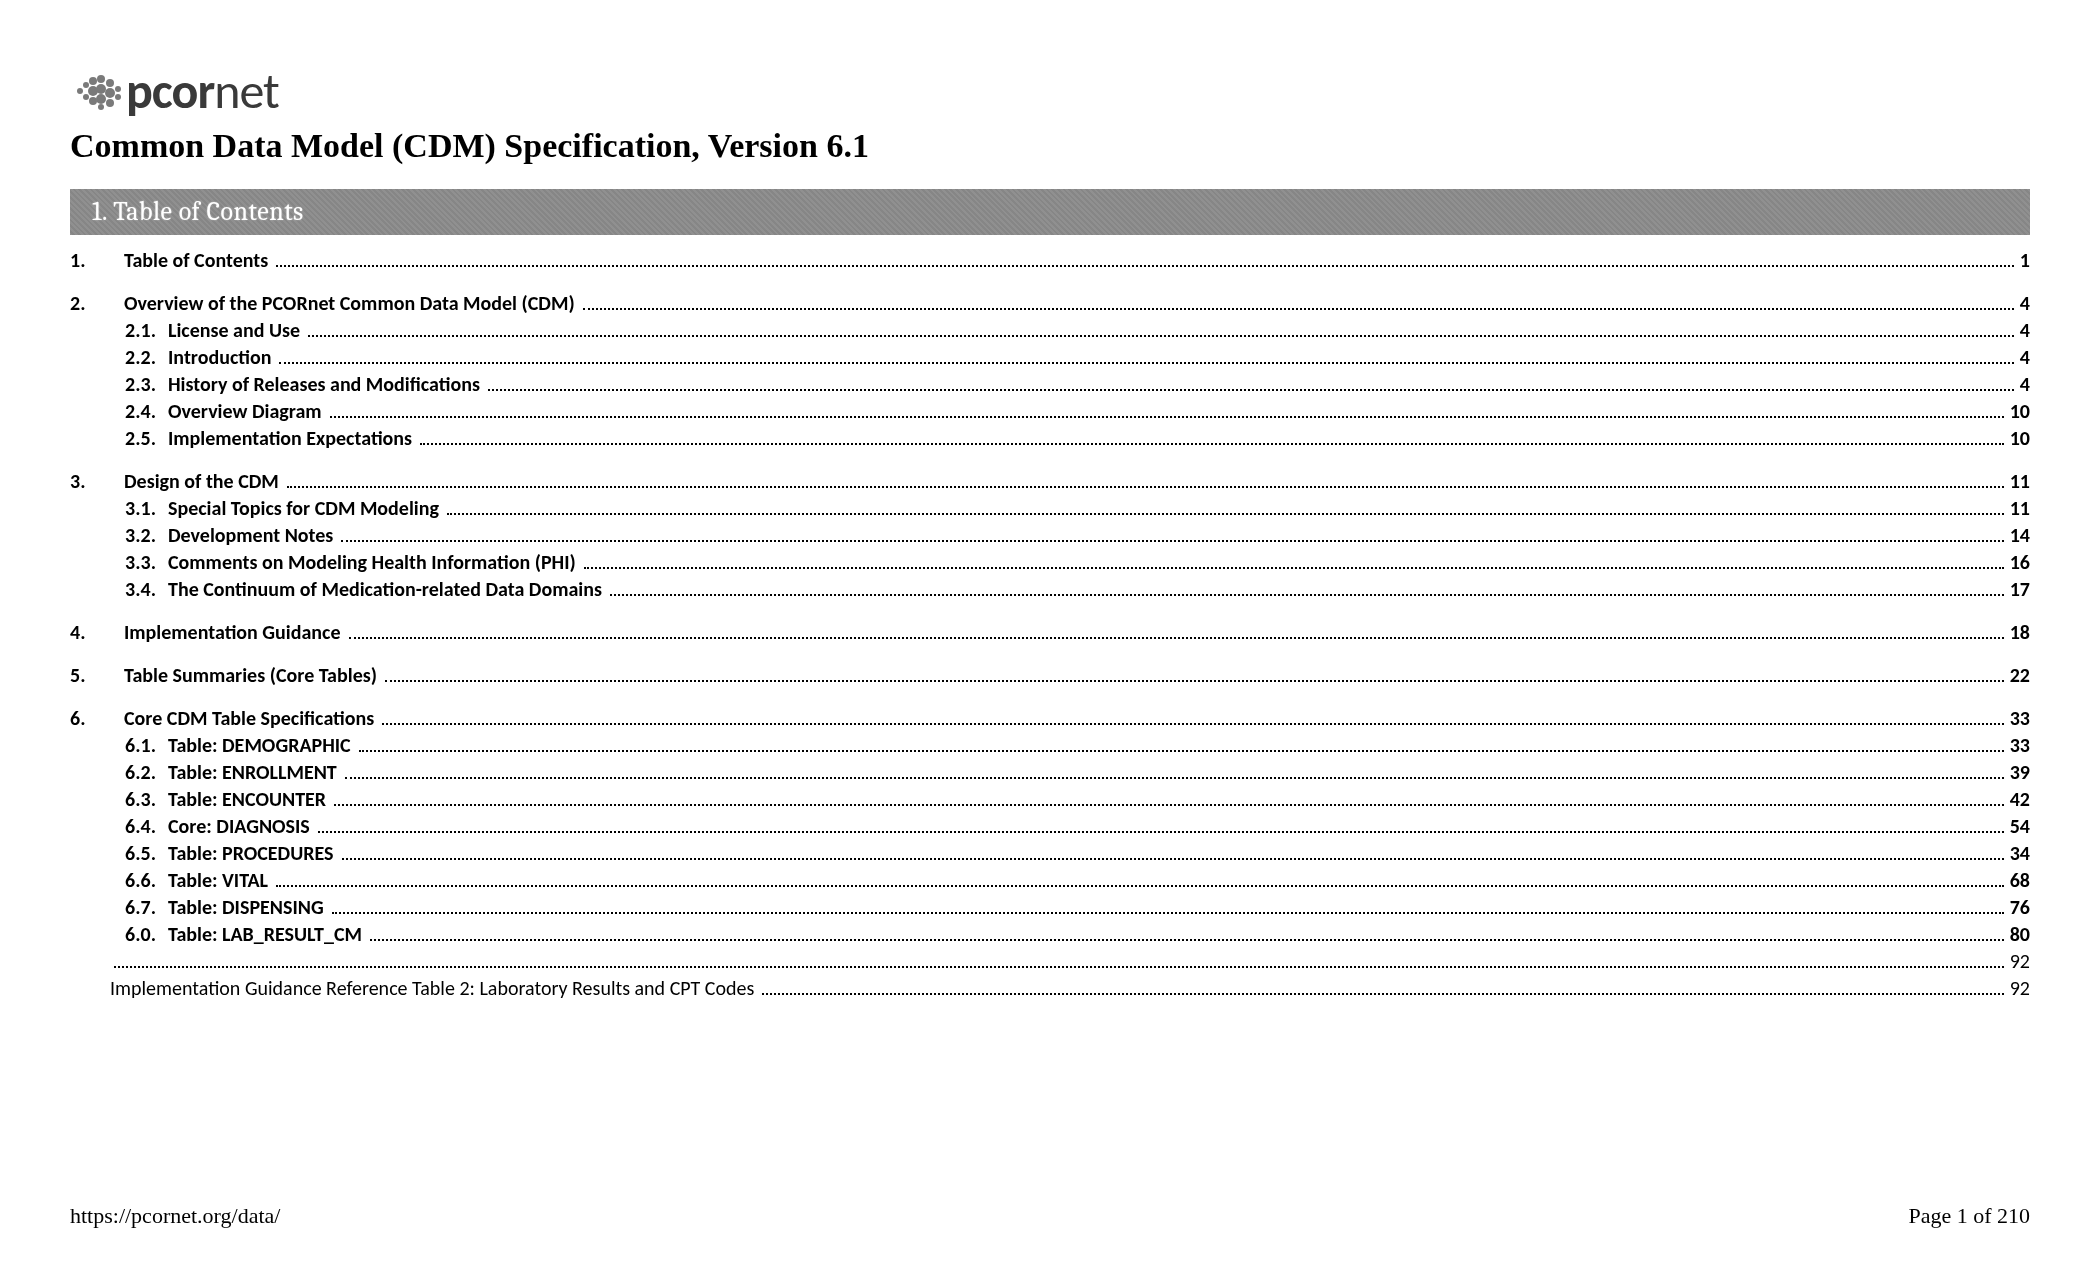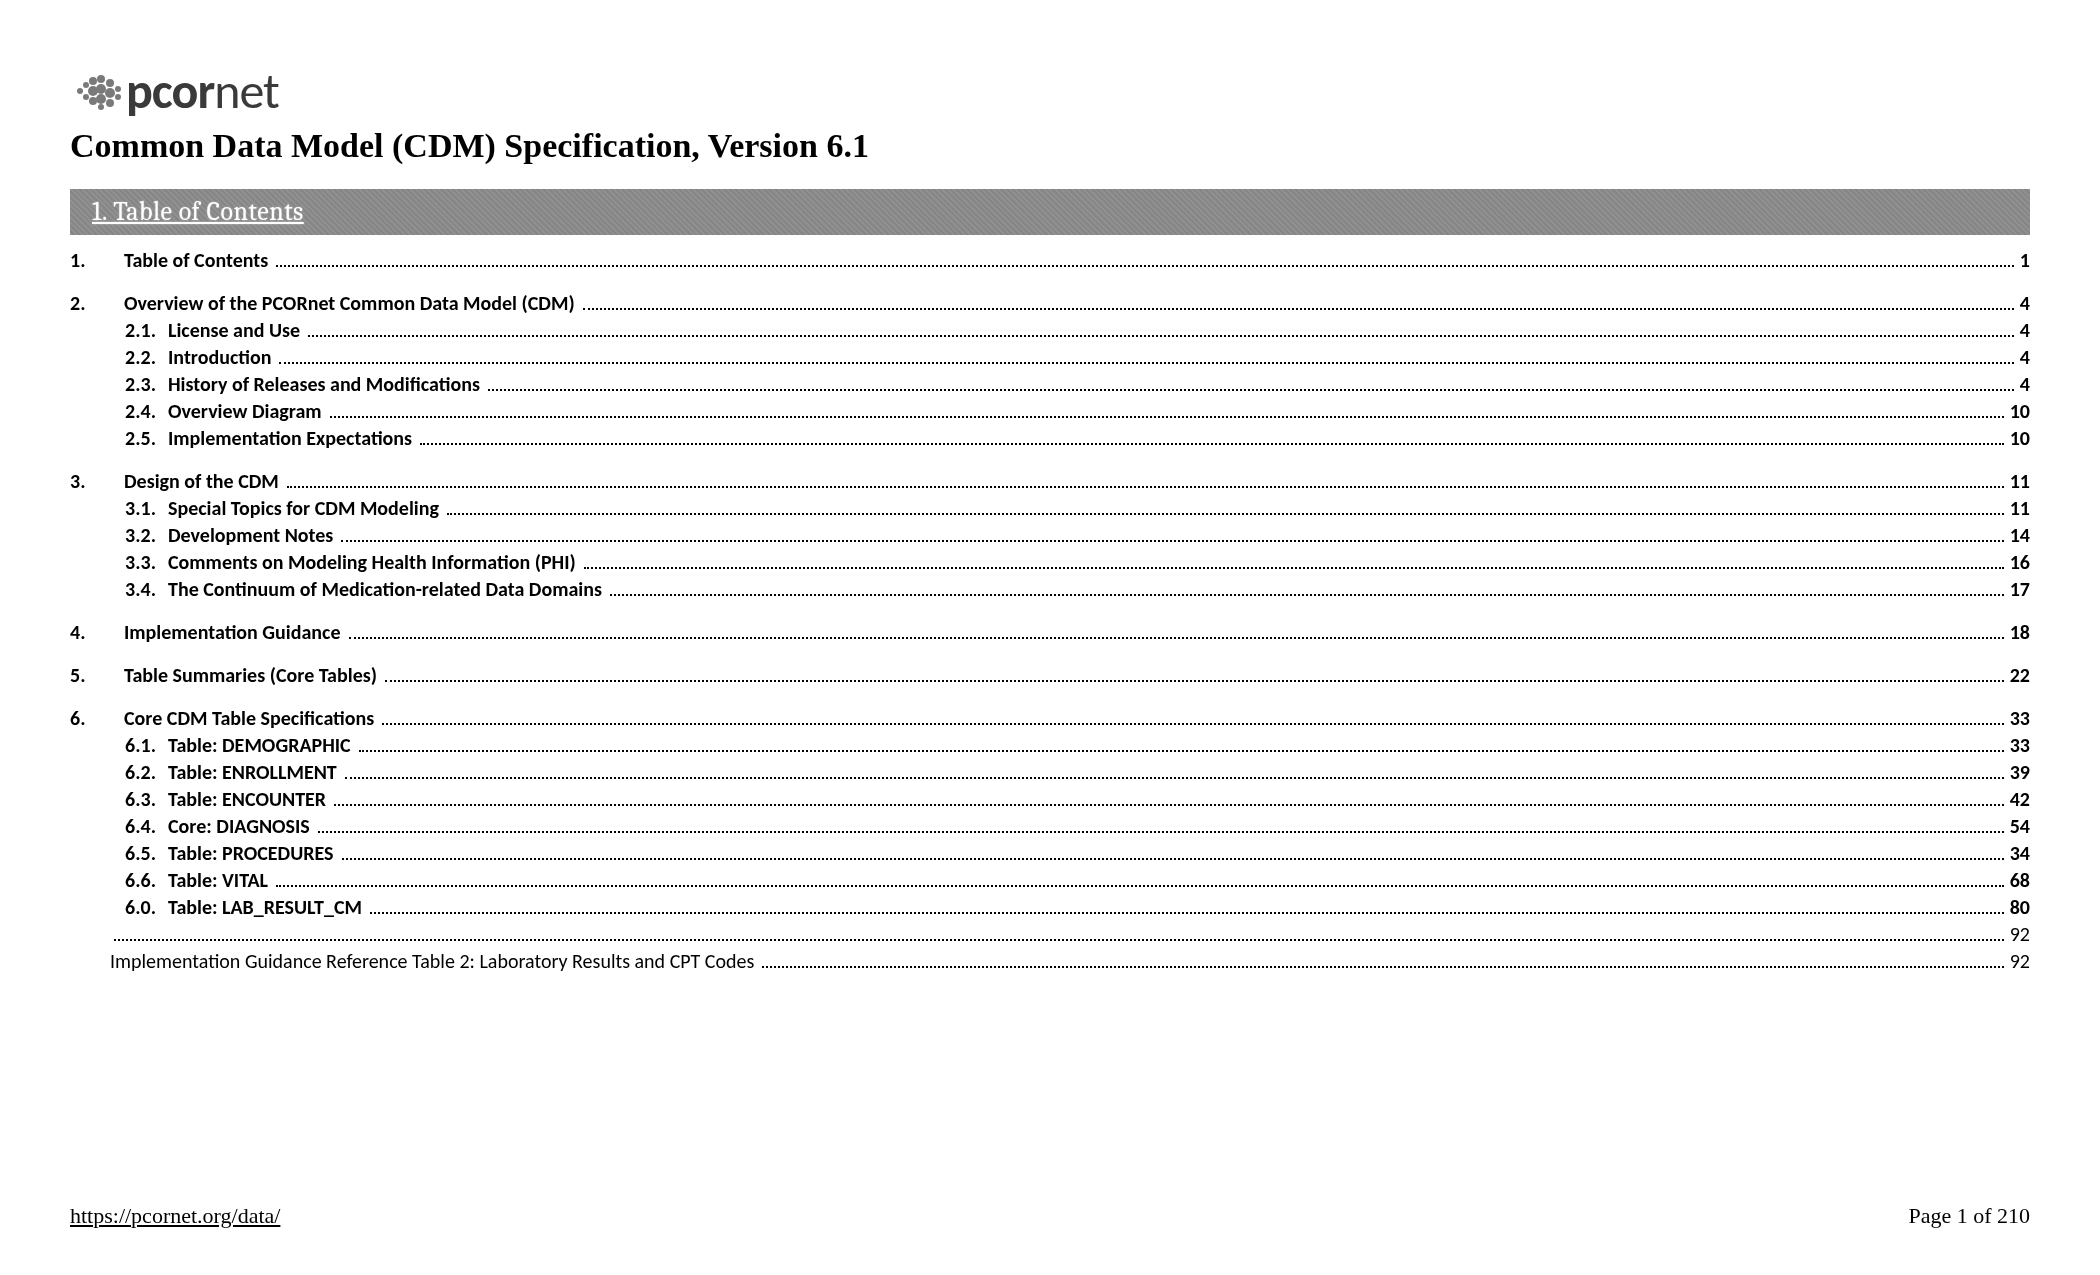--- a/index.html
+++ b/index.html
@@ -40,21 +40,20 @@
     background: #8a8a8a;
     background-image: repeating-linear-gradient(45deg, rgba(255,255,255,0.05) 0 2px, rgba(0,0,0,0.03) 2px 4px);
     color: #fff;
     font-family: Cambria, Georgia, serif;
     font-size: 26px;
     font-weight: 400;
     padding: 8px 22px;
     margin-bottom: 12px;
     text-shadow: 0 0 2px rgba(255,255,255,0.4);
     letter-spacing: 0.5px;
-    text-decoration: underline;
   }
   .toc {
     font-family: Calibri, "Segoe UI", Arial, sans-serif;
     font-size: 20px;
     line-height: 1.0;
   }
   .toc-group { margin-bottom: 16px; }
   .toc-row {
     display: flex;
     align-items: baseline;
@@ -83,21 +82,21 @@
   .footer {
     position: absolute;
     left: 70px;
     right: 70px;
     bottom: 46px;
     display: flex;
     justify-content: space-between;
     font-family: "Times New Roman", Georgia, serif;
     font-size: 22px;
   }
-  .footer-link { text-decoration: underline; color: #000; }
+  .footer-link { color: #000; }
 </style>
 </head>
 <body>
 
 <div class="logo-row">
   <div class="logo-glyph">
     <svg viewBox="0 0 56 44" width="56" height="44">
       <g fill="#7a7a7a">
         <circle cx="10" cy="22" r="3"></circle>
           <circle cx="16" cy="16" r="3"></circle>
@@ -258,20 +257,26 @@
         <span class="toc-dots"></span>
         <span class="toc-page">34</span>
       </div>
       <div class="toc-row level2">
         <span class="toc-num">6.6.</span>
         <span class="toc-label">Table: VITAL</span>
         <span class="toc-dots"></span>
         <span class="toc-page">68</span>
       </div>
       <div class="toc-row level2">
+        <span class="toc-num">6.7.</span>
+        <span class="toc-label">Table: DISPENSING</span>
+        <span class="toc-dots"></span>
+        <span class="toc-page">76</span>
+      </div>
+      <div class="toc-row level2">
         <span class="toc-num">6.0.</span>
         <span class="toc-label">Table: LAB_RESULT_CM</span>
         <span class="toc-dots"></span>
         <span class="toc-page">80</span>
       </div>
       <div class="toc-row level3">
         <span class="toc-dots"></span>
         <span class="toc-page">92</span>
       </div>
       <div class="toc-row level3">

